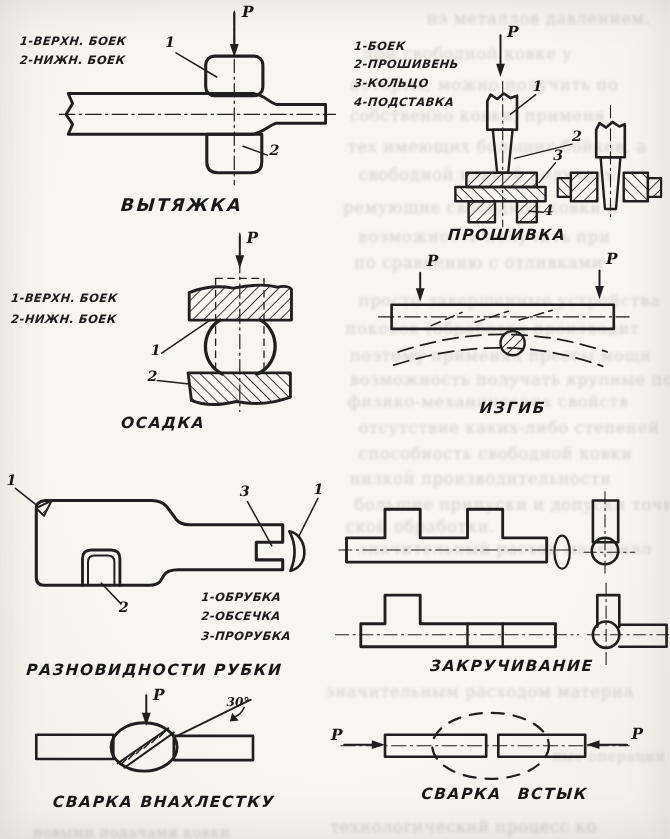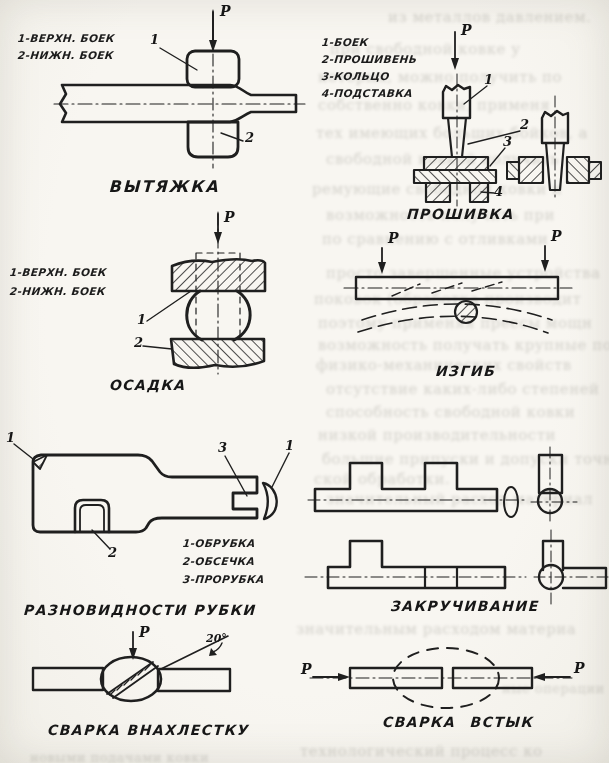--- a/index.html
+++ b/index.html
@@ -239,20 +239,20 @@
   <span class="txt num" style="left:285px;top:438px">1</span>
   <span class="txt num" style="left:108px;top:545px">2</span>
   <span class="txt legend" style="left:183px;top:535px">1-ОБРУБКА</span>
   <span class="txt legend" style="left:183px;top:553px">2-ОБСЕЧКА</span>
   <span class="txt legend" style="left:183px;top:571px">3-ПРОРУБКА</span>
   <span class="txt caption" style="left:24px;top:602px">РАЗНОВИДНОСТИ РУБКИ</span>
 
   <span class="txt caption" style="left:391px;top:598px">ЗАКРУЧИВАНИЕ</span>
 
   <span class="txt plabel" style="left:139px;top:624px">P</span>
-  <span class="txt angle" style="left:206px;top:632px">20°</span>
+  <span class="txt angle" style="left:206px;top:632px">30°</span>
   <span class="txt caption" style="left:48px;top:722px">СВАРКА ВНАХЛЕСТКУ</span>
 
   <span class="txt plabel" style="left:301px;top:661px">P</span>
   <span class="txt plabel" style="left:574px;top:660px">P</span>
   <span class="txt caption" style="left:383px;top:714px;word-spacing:8px">СВАРКА ВСТЫК</span>
 
 </div>
 
 </body></html>

